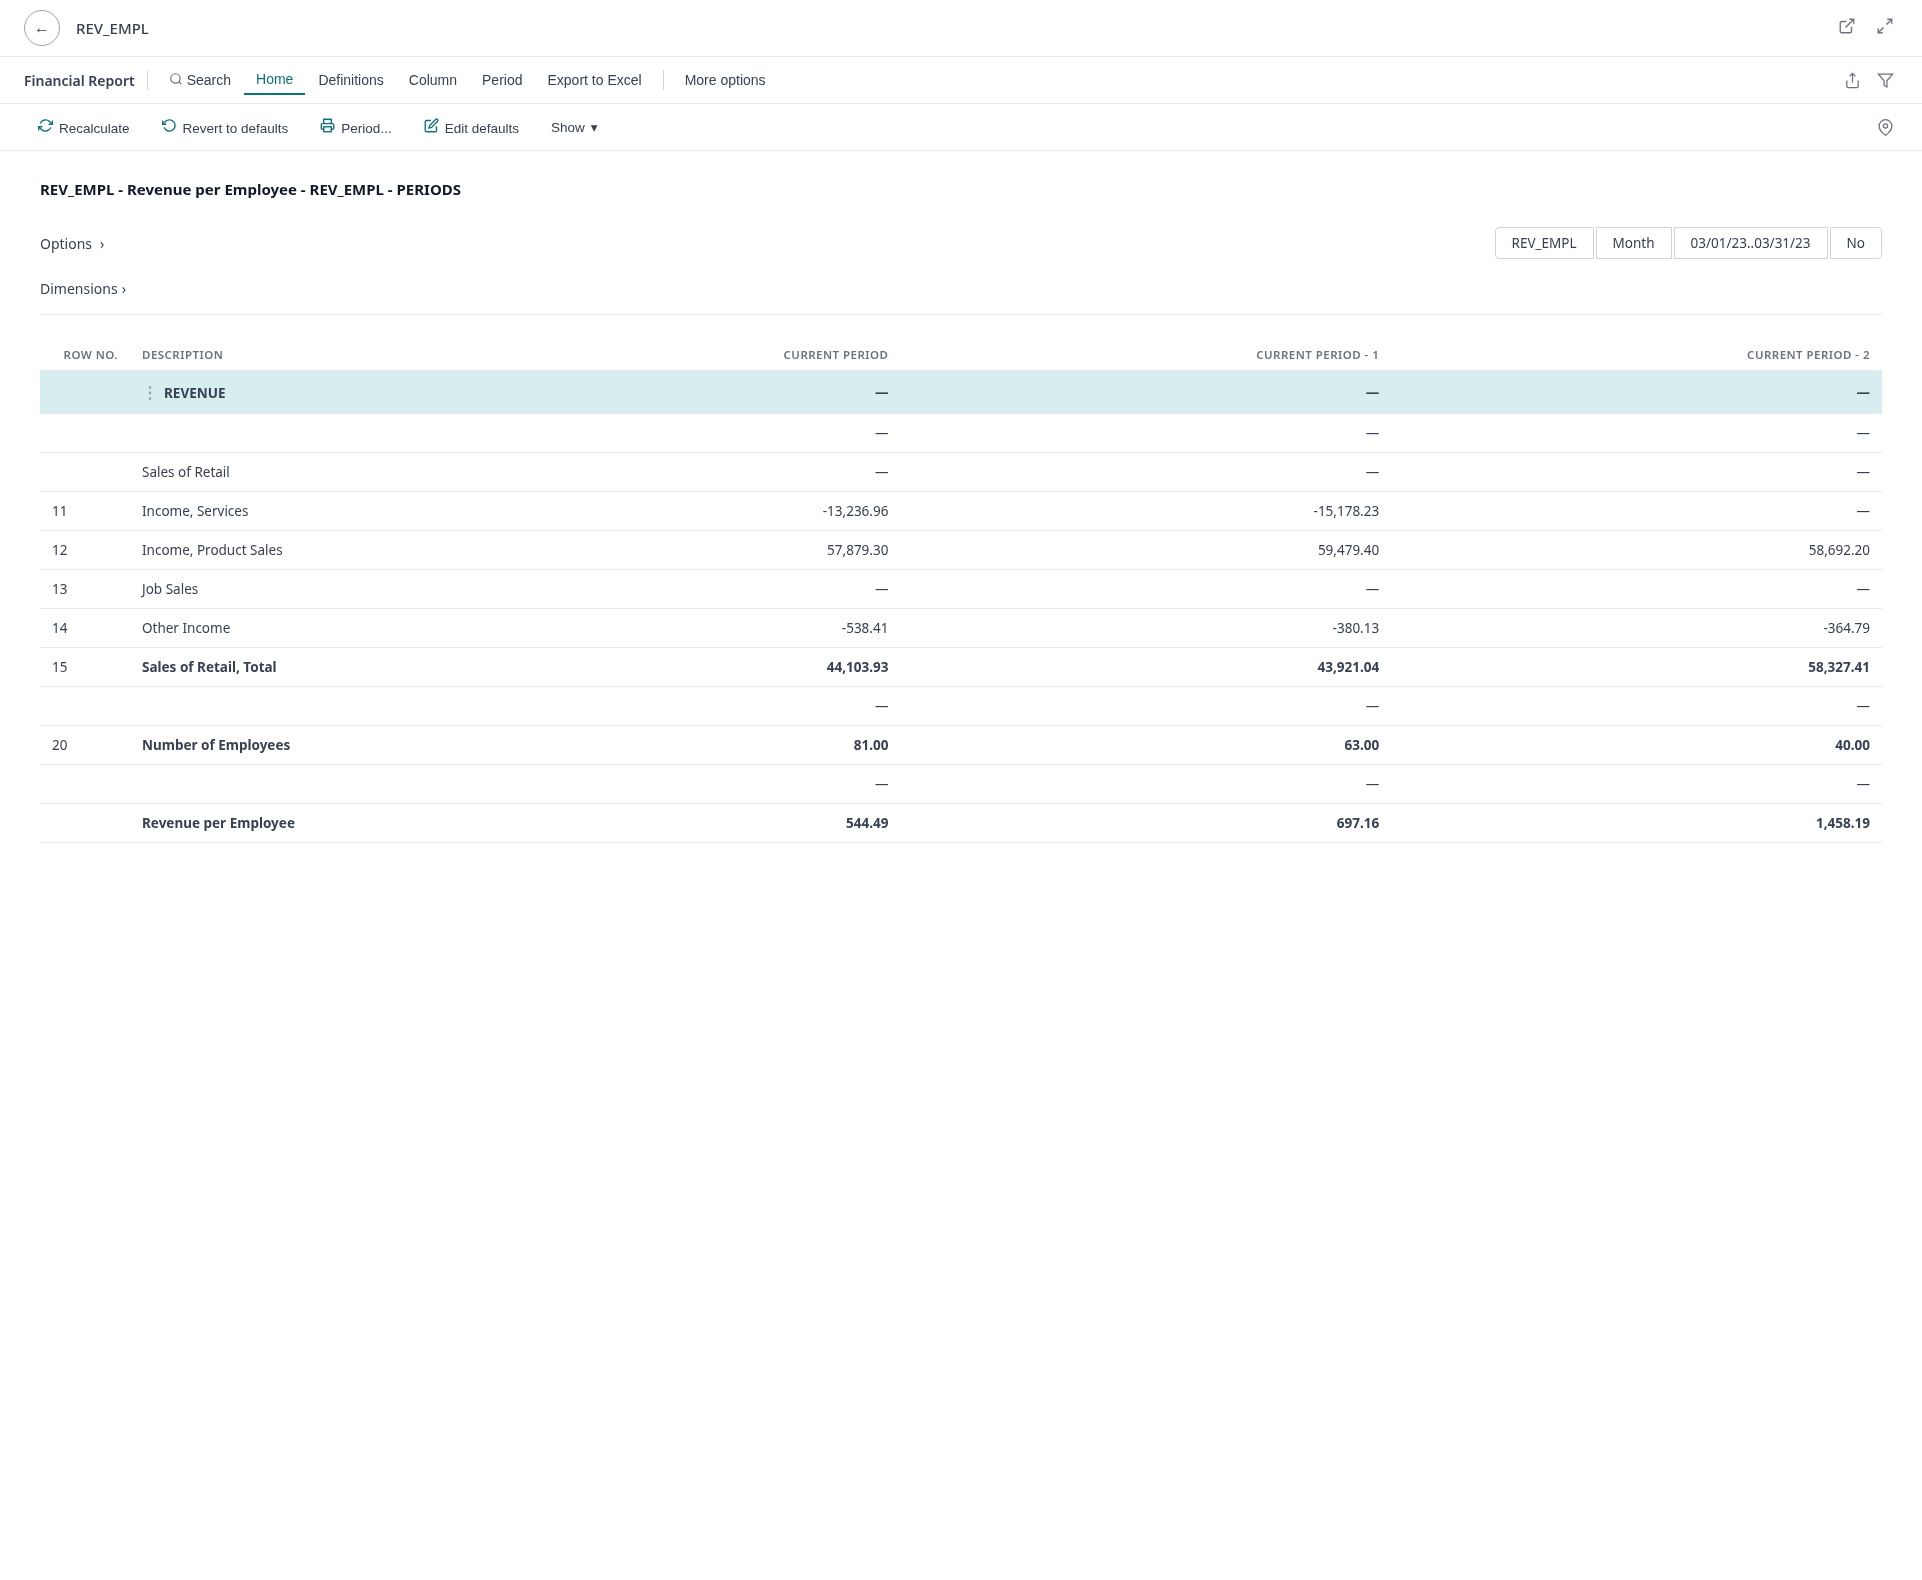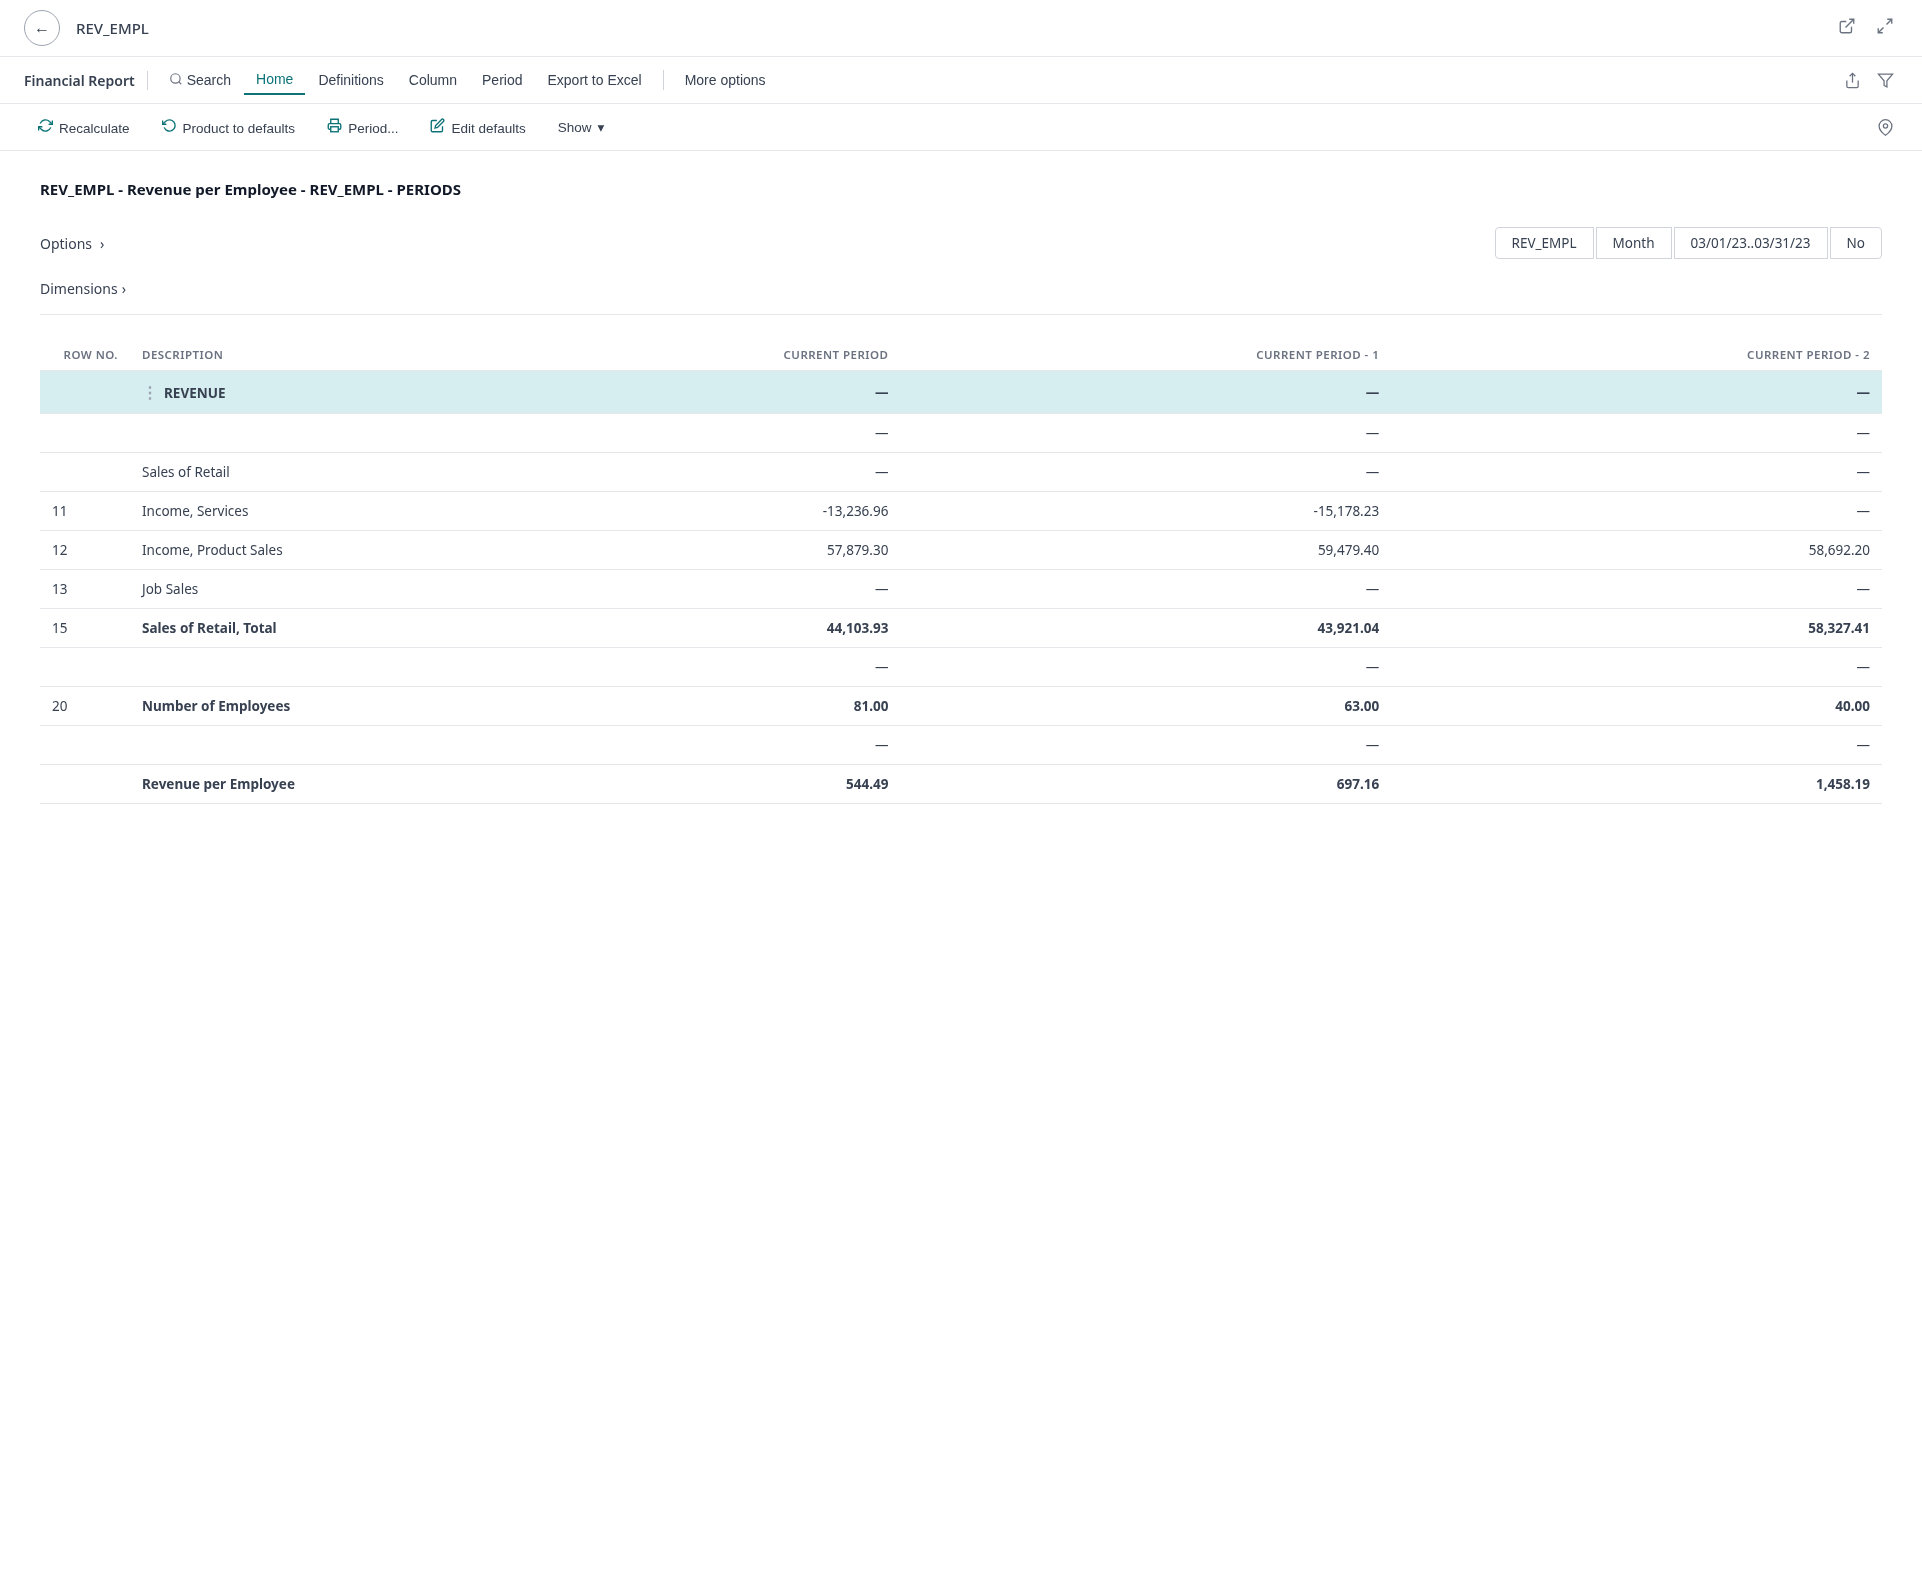--- a/index.html
+++ b/index.html
@@ -295,21 +295,21 @@
       </span>
       <span>Recalculate</span>
     </button>
     <button class="action-btn">
       <span class="icon">
         <svg width="15" height="15" viewBox="0 0 24 24" fill="none" stroke="#0d7377" stroke-width="2.2">
             <polyline points="1 4 1 10 7 10"></polyline>
             <path d="M3.51 15a9 9 0 102.13-9.36L1 10"></path>
           </svg>
       </span>
-      <span>Product to defaults</span>
+      <span>Revert to defaults</span>
     </button>
     <button class="action-btn">
       <span class="icon">
         <svg width="15" height="15" viewBox="0 0 24 24" fill="none" stroke="#0d7377" stroke-width="2.2">
             <polyline points="6 9 6 2 18 2 18 9"></polyline>
             <path d="M6 18H4a2 2 0 01-2-2v-5a2 2 0 012-2h16a2 2 0 012 2v5a2 2 0 01-2 2h-2"></path>
             <rect x="6" y="14" width="12" height="8"></rect>
           </svg>
       </span>
       <span>Period...</span>
@@ -426,20 +426,27 @@
             <td>58,692.20</td>
           </tr>
           <tr>
             <td class="col-rowno">13</td>
             <td class="col-desc">Job Sales</td>
             <td>—</td>
             <td>—</td>
             <td>—</td>
           </tr>
           <tr>
+            <td class="col-rowno">14</td>
+            <td class="col-desc">Other Income</td>
+            <td>-538.41</td>
+            <td>-380.13</td>
+            <td>-364.79</td>
+          </tr>
+          <tr>
             <td class="col-rowno">15</td>
             <td class="col-desc fw-bold">Sales of Retail, Total</td>
             <td class="fw-bold">44,103.93</td>
             <td class="fw-bold">43,921.04</td>
             <td class="fw-bold">58,327.41</td>
           </tr>
           <tr>
             <td class="col-rowno"></td>
             <td class="col-desc"></td>
             <td>—</td>

